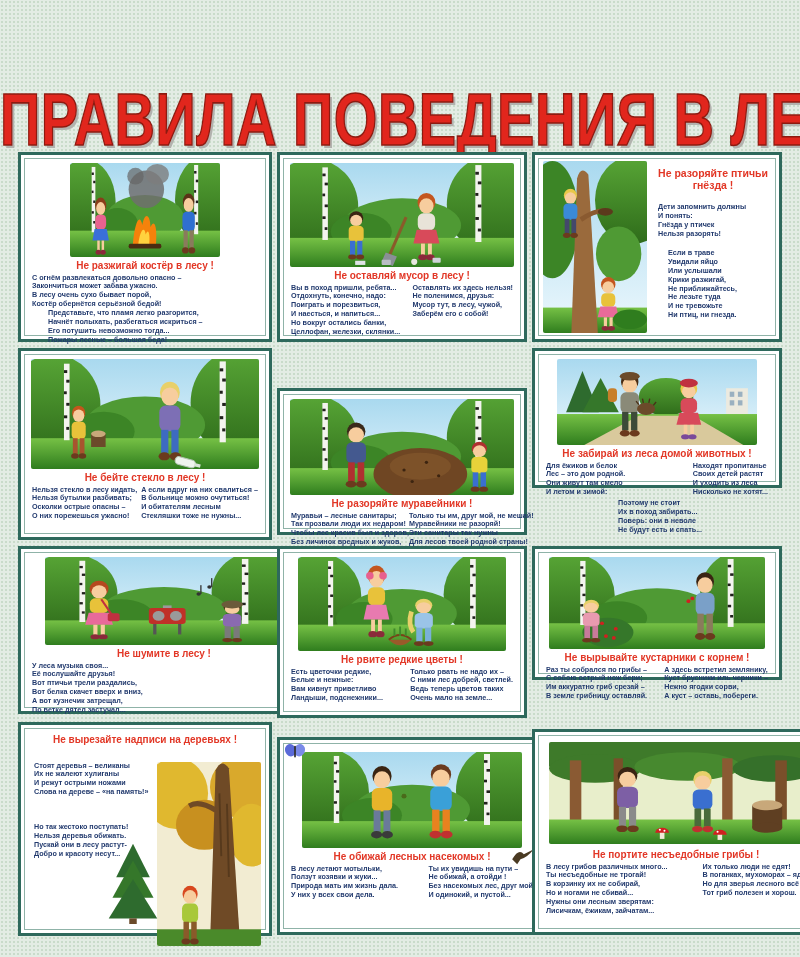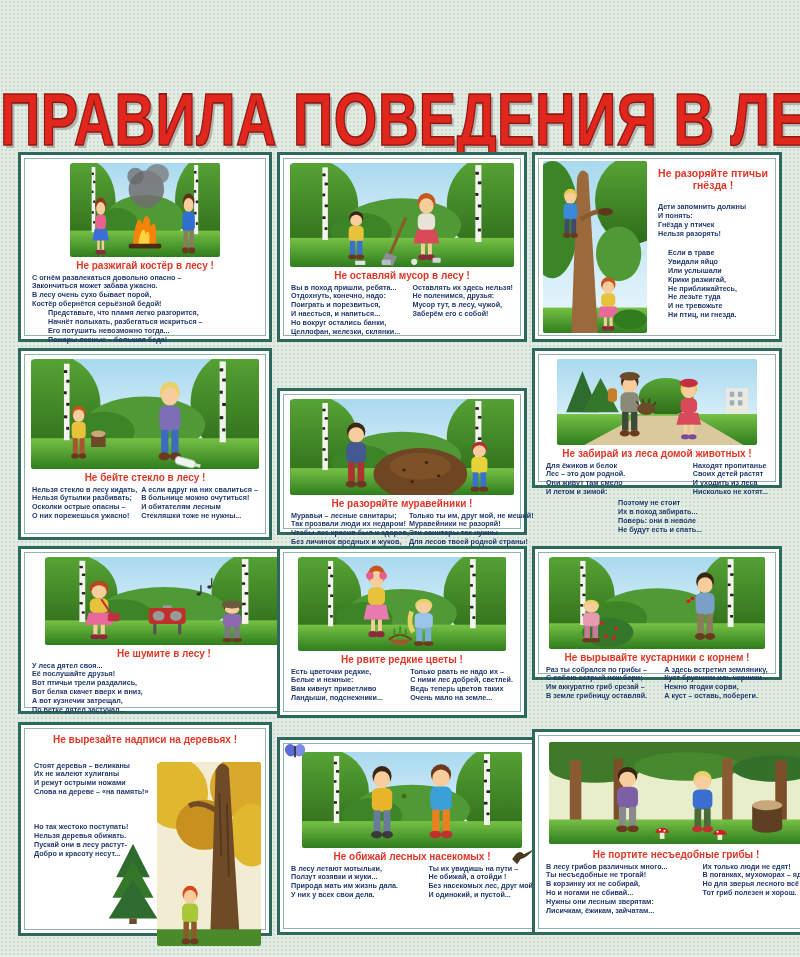--- a/index.html
+++ b/index.html
@@ -369,21 +369,21 @@
         <rect x="143.5" y="32" width="1.2" height="10" fill="#333"></rect>
       <circle cx="152" cy="34" r="2" fill="#333"></circle>
         <rect x="153.5" y="24" width="1.2" height="10" fill="#333"></rect>
       <use href="#kid" x="158" y="50" width="30" height="48" style="--hair:#4a3018;--shirt:#8a6ab0;--pants:#7a7a7a"></use>
       <ellipse cx="173" cy="54" rx="10" ry="4.5" fill="#6b5a3a"></ellipse>
     </svg>
   </div>
   <h2 class="ptitle">Не шумите в лесу !</h2>
   <div class="cols">
     <div>
-        <div class="line">У леса дятел своя...</div>
+        <div class="line">У леса музыка своя...</div>
         <div class="line">Её послушайте друзья!</div>
         <div class="line">Вот птичьи трели раздались,</div>
         <div class="line">Вот белка скачет вверх и вниз,</div>
         <div class="line">А вот кузнечик затрещал,</div>
         <div class="line">По ветке дятел застучал...</div>
       </div>
   </div>
 </section>
 
 <section class="panel" id="p8">

